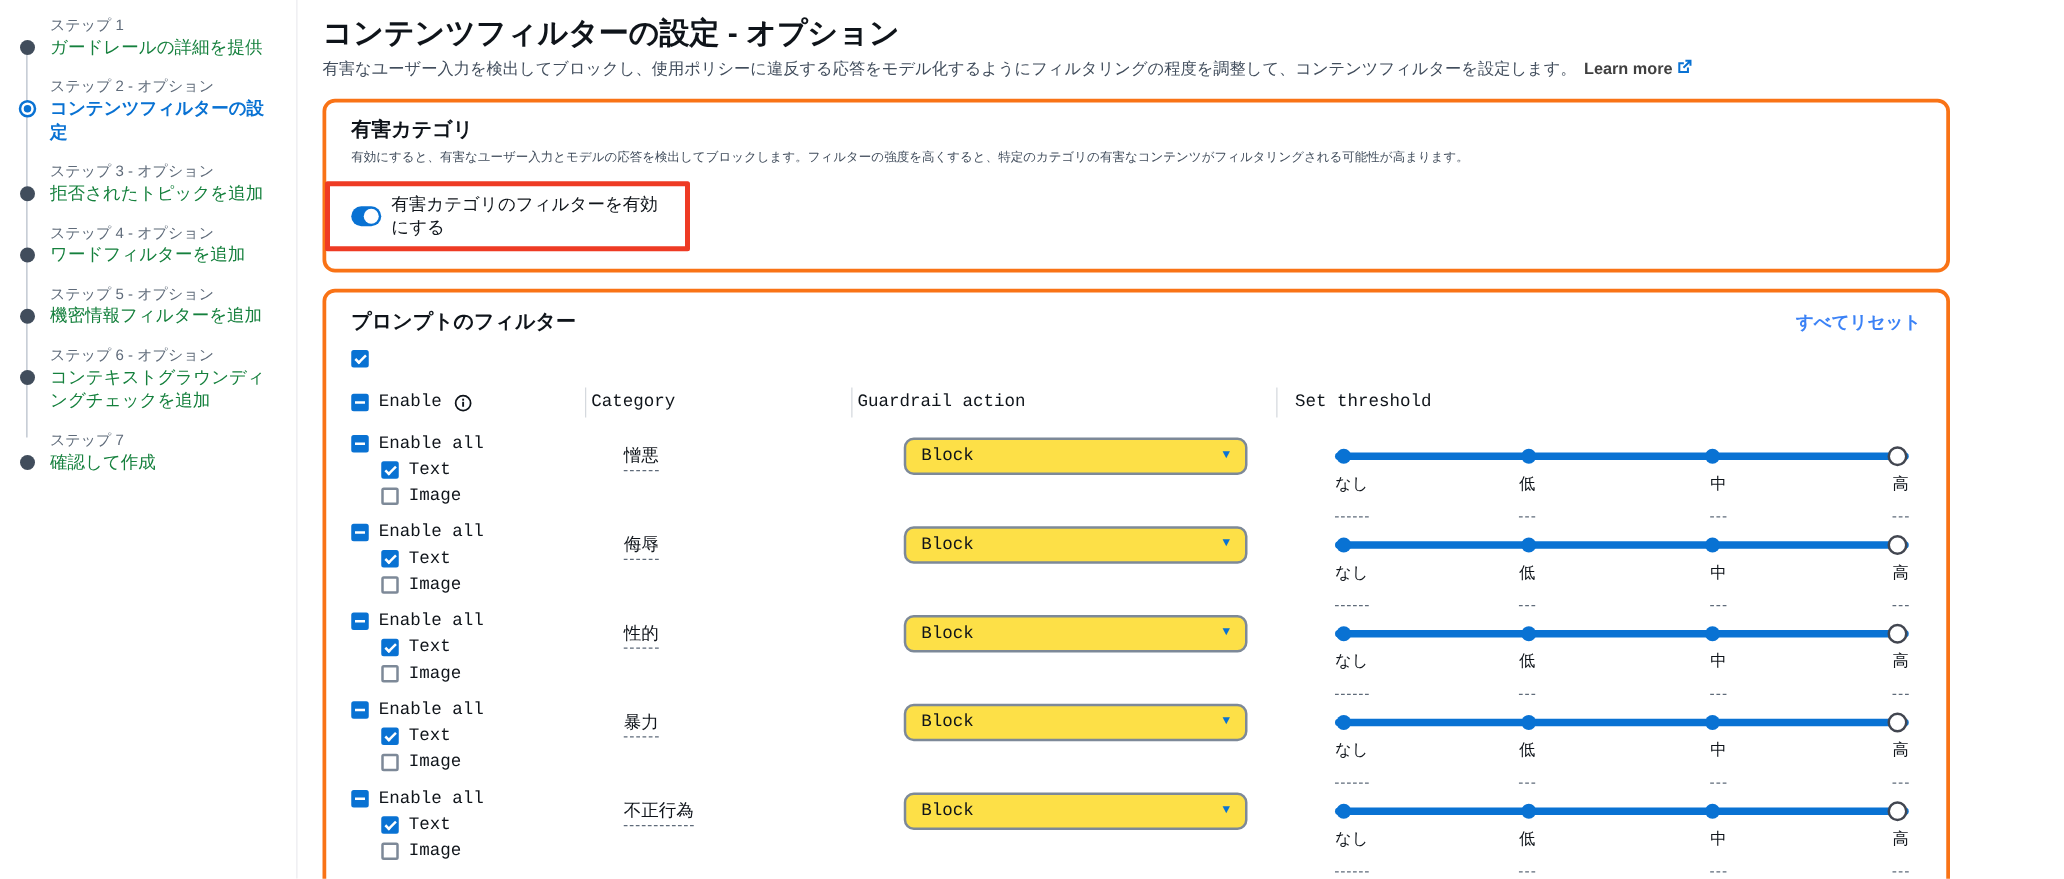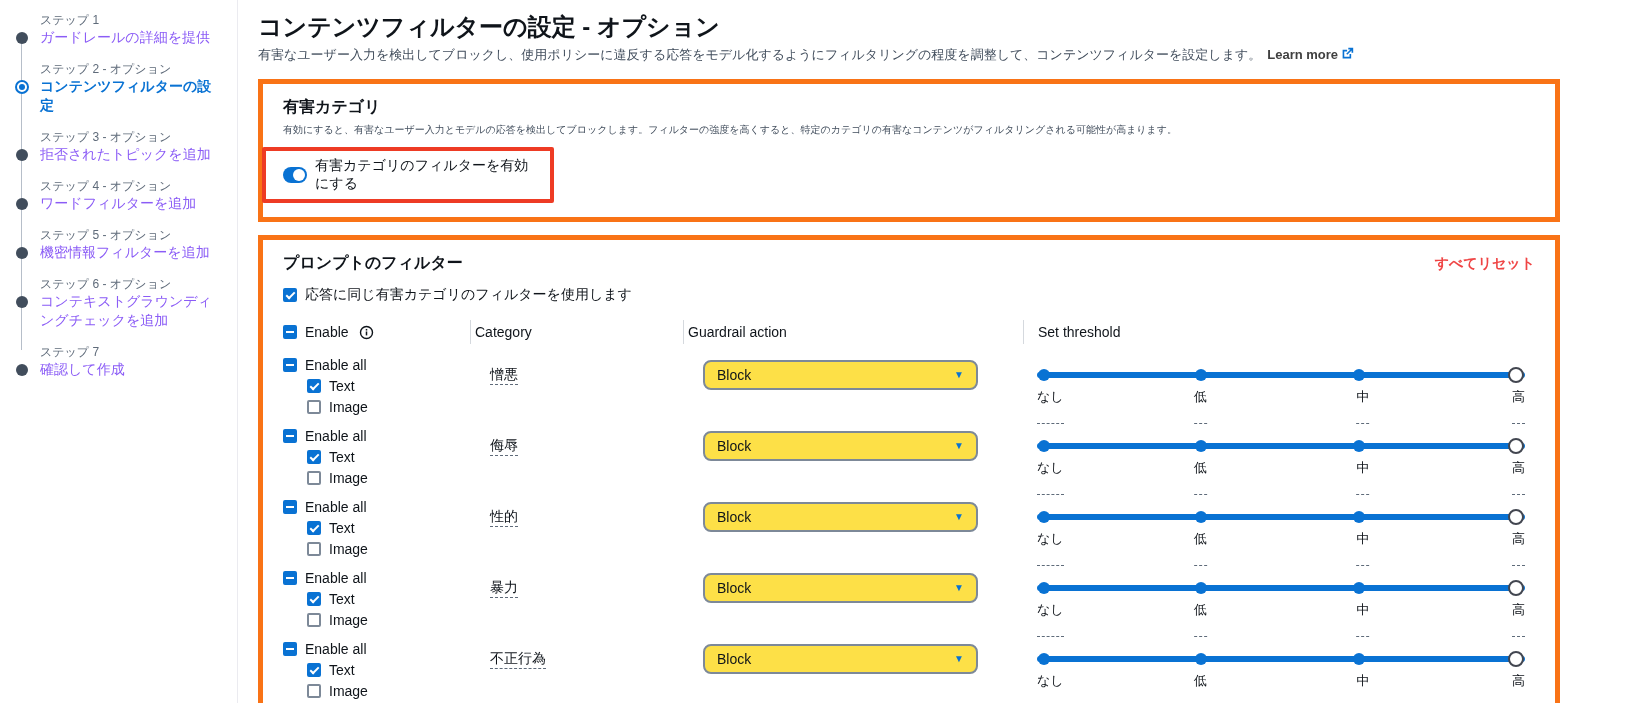--- a/index.html
+++ b/index.html
@@ -13,65 +13,65 @@
     border-right:1px solid #ebebf0; height:100%; }
   .progress-line { position:absolute; left:21px; top:37px; height:313px; width:1px; background:#b6bec9; }
   .step { margin-bottom:14px; position:relative; }
   .step-label { margin-left:40px; font-size:12px; line-height:16px; color:#5f6b7a; }
   .step-main { display:flex; align-items:flex-start; }
   .dot { width:12px; height:12px; border-radius:50%; background:#414d5c; margin:4px 12px 0 16px; flex:none; }
   .dot.active { width:14px; height:14px; border:2px solid #0972d3; background:#fff;
     margin:3px 11px 0 15px; position:relative; }
   .dot.active::after { content:""; position:absolute; left:2px; top:2px; width:6px; height:6px;
     border-radius:50%; background:#0972d3; }
-  .step-title { font-size:14px; line-height:19px; color:#8b5cf6; max-width:182px; }
+  .step-title { font-size:14px; line-height:19px; color:#15803d; max-width:182px; }
   .step.active .step-title { color:#0972d3; font-weight:700; }
 
   
   .main { flex:1; padding:14px 91px 0 20px; }
   h1 { font-size:24px; font-weight:700; line-height:26px; margin-bottom:6px; }
   .page-desc { font-size:13px; line-height:18px; color:#414d5c; margin-bottom:14px; }
   .learn-more { color:#404040; font-weight:700; text-decoration:none; margin-left:6px; }
   .ext-icon { display:inline-block; vertical-align:-1px; margin-left:3px; }
 
-  .card { border:5px solid #f97316; border-radius:0; background:#fff; }
+  .card { border:3px solid #f97316; border-radius:10px; background:#fff;font-family:Liberation Mono, monospace; }
 
   
   .card-harmful { padding:12px 20px 14px 20px; margin-bottom:13px; }
   .card-harmful h2 { font-size:16px; font-weight:700; line-height:22px; }
   .card-desc { font-size:10px; line-height:18px; color:#414d5c; margin:3px 0 8px 0; }
   .red-highlight { border:4px solid #ee3b24; border-radius:2px; margin-left:-21px;
     padding:6px 18px 6px 17px; display:inline-flex; align-items:center; gap:8px; width:292px; }
   .toggle { width:24px; height:16px; border-radius:8px; background:#0972d3; position:relative; flex:none; cursor:pointer; }
   .toggle::after { content:""; position:absolute; right:2px; top:2px; width:12px; height:12px; border-radius:50%; background:#fff; }
   .toggle-label { font-size:14px; }
 
   
   .card-filters { padding:0 0 34px 0; }
   .card2-header { display:flex; justify-content:space-between; align-items:center; padding:13px 20px 4px 20px; }
   .card2-header h2 { font-size:16px; font-weight:700; }
-  .reset-link { color:#ef4444; font-weight:700; font-size:14px; text-decoration:none; }
+  .reset-link { color:#3b82f6; font-weight:700; font-size:14px; text-decoration:none; }
   .card2-body { padding:0 20px; }
   .use-same { display:flex; align-items:center; gap:8px; margin:8px 0 16px 0; font-size:14px; }
 
   .cb { width:14px; height:14px; border-radius:2px; position:relative; flex:none; cursor:pointer;
     border:2px solid #7d8998; background:#fff; }
   .cb.checked, .cb.indet { border-color:#0972d3; background:#0972d3; }
   .cb.checked::after { content:""; position:absolute; left:1px; top:2px; width:7px; height:3px;
     border-left:2px solid #fff; border-bottom:2px solid #fff; transform:rotate(-45deg); }
   .cb.indet::after { content:""; position:absolute; left:1px; top:4px; width:8px; height:2px; background:#fff; }
 
   .grid { display:grid; grid-template-columns:187px 213px 340px 1fr; }
   .header-row { align-items:center; height:24px; margin-bottom:10px; font-size:14px; color:#0f141a; }
   .hcol { padding-left:4px; border-left:1px solid #d5d9de; height:24px; display:flex; align-items:center; }
   .hcol-threshold { padding-left:14px; }
   .hcol-enable { border-left:none; padding-left:0; display:flex; align-items:center; gap:8px; }
   .info-icon { display:inline-flex; margin-left:2px; cursor:pointer; }
 
-  .filter-row { margin-bottom:8px; }
+  .filter-row { margin-bottom:8px;gap:11px; }
   .enable-cell .line { display:flex; align-items:center; gap:8px; height:21px; font-size:14px; }
   .enable-cell .sub { margin-left:24px; }
   .cat-cell { padding:12px 0 0 20px; font-size:14px; }
   .dashed { border-bottom:1px dashed #5f6b7a; padding-bottom:2px; cursor:help; }
   .action-cell { padding:6px 0 0 20px; }
   .select { width:275px; height:30px; border:2px solid #7d8998; border-radius:8px; background:#fde047;
     display:flex; align-items:center; justify-content:space-between; padding:0 12px; font-size:14px; cursor:pointer; }
   .caret { color:#0972d3; font-size:10px; line-height:1; }
 
   .slider-cell { padding:10px 10px 0 14px; }
@@ -169,21 +169,20 @@
 
     <section class="card card-filters">
       <div class="card2-header">
         <h2>プロンプトのフィルター</h2>
         <a href="#" class="reset-link">すべてリセット</a>
       </div>
 
       <div class="card2-body">
         <label class="use-same">
           <span class="cb checked"></span>
-          <span>応答に同じ有害カテゴリのフィルターを使用します</span>
         </label>
 
         <div class="grid header-row">
           <div class="hcol-enable">
             <span class="cb indet"></span>
             <span>Enable</span>
             <span class="info-icon">
                 <svg width="15" height="15" viewBox="0 0 16 16">
                   <circle cx="8" cy="8" r="6.4" fill="none" stroke="#0f141a" stroke-width="1.5"></circle>
                   <rect x="7.2" y="6.9" width="1.6" height="4.2" fill="#0f141a"></rect>

